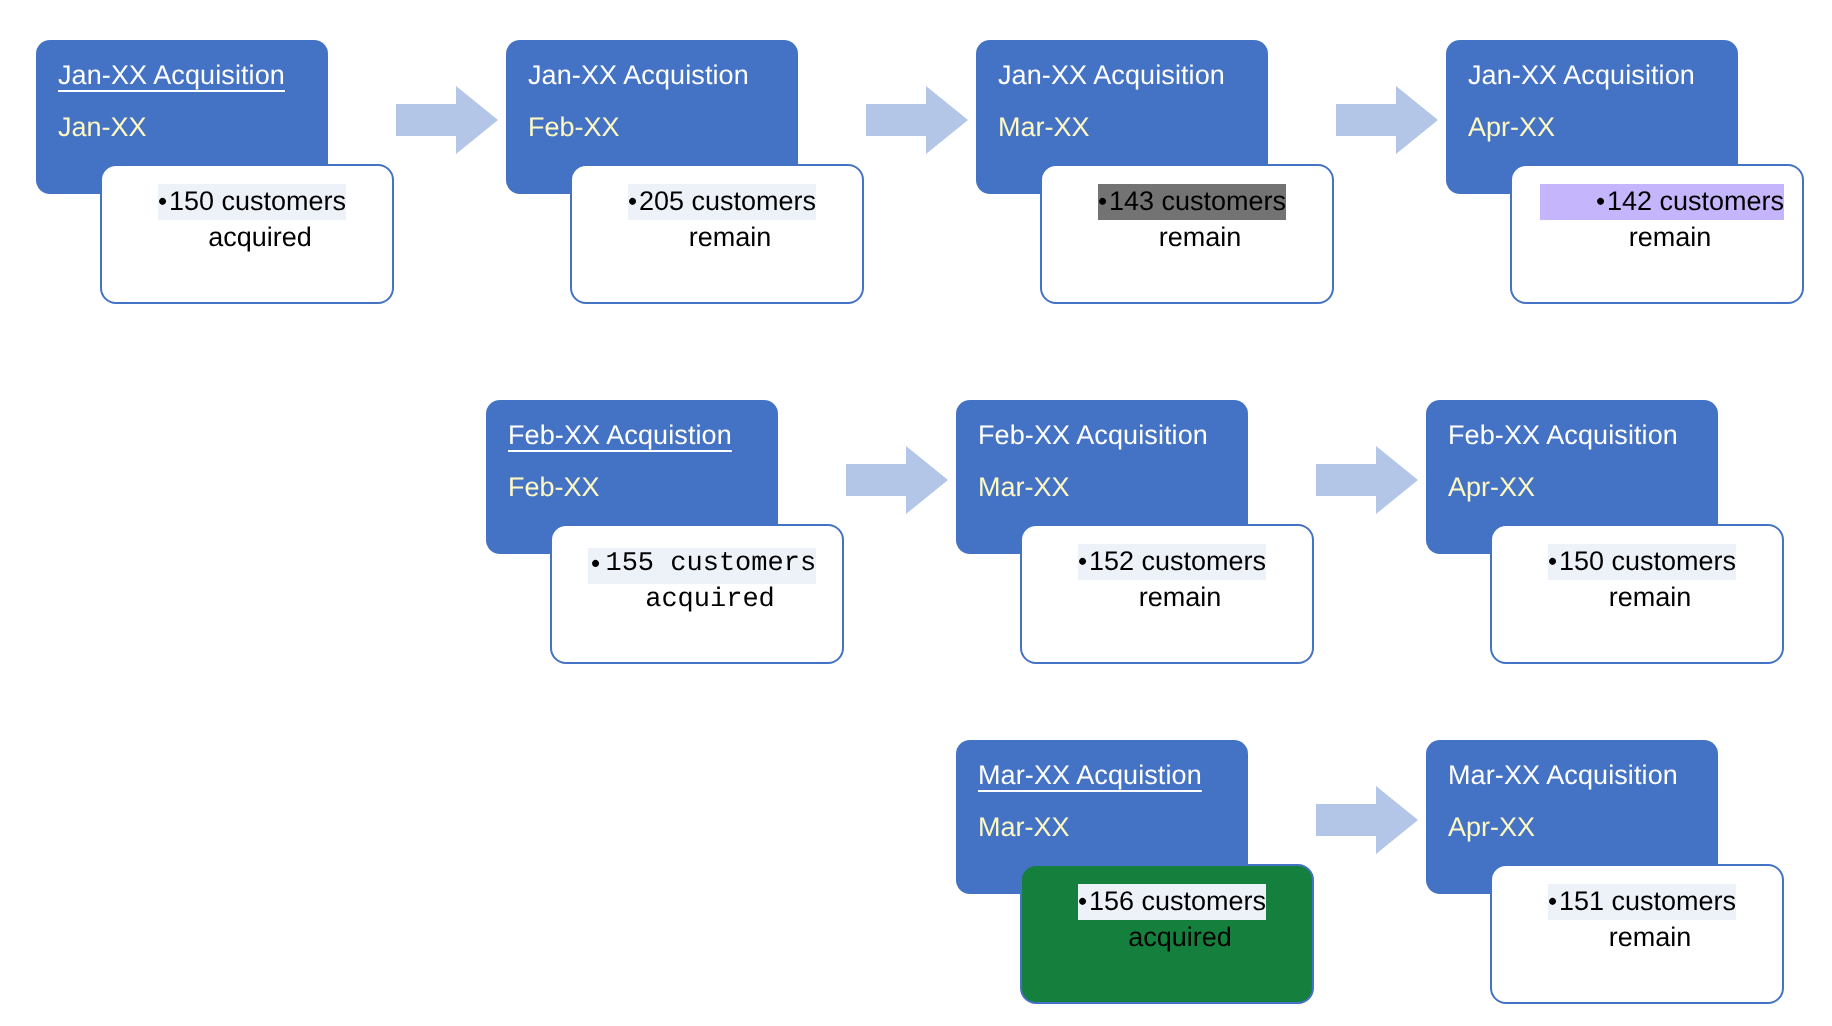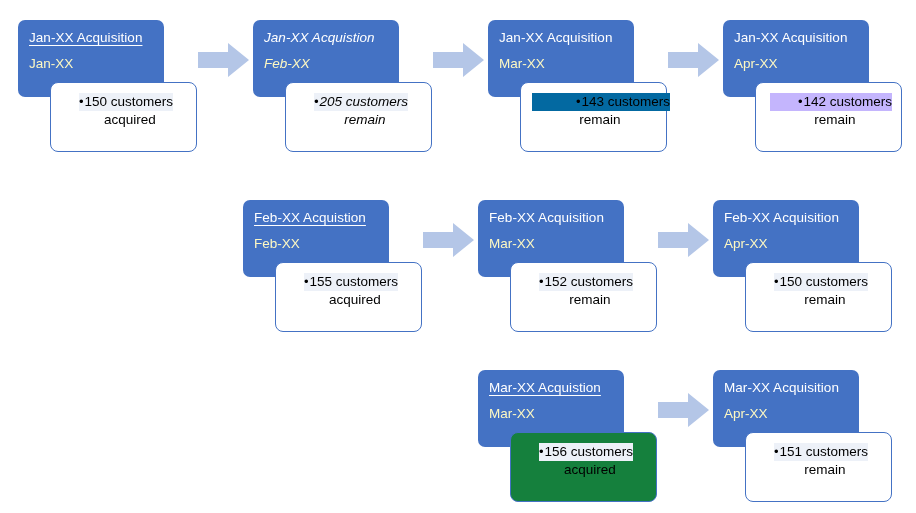--- a/index.html
+++ b/index.html
@@ -130,21 +130,21 @@
           <div><span class="bullet-line1" style="background: rgb(237, 241, 248);"><span class="bullet-dot">•</span><span>150 customers</span></span></div>
           <div class="bullet-line2">acquired</div>
         </div>
       </div>
     </div>
     <div class="arrow" style="left: 198px; top: 42px;">
       <svg viewBox="0 0 52 36" xmlns="http://www.w3.org/2000/svg">
         <path d="M0 10 L30 10 L30 1 L51 18 L30 35 L30 26 L0 26 Z" fill="#B4C6E7"></path>
       </svg>
     </div>
-    <div class="stage" style="left: 253px; top: 20px; width: 200px; height: 140px; font-style: italic;">
+    <div class="stage" style="left: 253px; top: 20px; width: 200px; height: 140px;">
       <div class="stage-header" style="background: rgb(68, 114, 196);">
         <div class="stage-title">Jan-XX Acquistion</div>
         <div class="stage-sub">Feb-XX</div>
       </div>
       <div class="stage-card" style="border-color: rgb(68, 114, 196); background: rgb(255, 255, 255);">
         <div class="bullet-row">
           <div><span class="bullet-line1" style="background: rgb(237, 241, 248);"><span class="bullet-dot">•</span><span>205 customers</span></span></div>
           <div class="bullet-line2">remain</div>
         </div>
       </div>
@@ -154,21 +154,21 @@
         <path d="M0 10 L30 10 L30 1 L51 18 L30 35 L30 26 L0 26 Z" fill="#B4C6E7"></path>
       </svg>
     </div>
     <div class="stage" style="left: 488px; top: 20px; width: 200px; height: 140px;">
       <div class="stage-header" style="background: rgb(68, 114, 196);">
         <div class="stage-title">Jan-XX Acquisition</div>
         <div class="stage-sub">Mar-XX</div>
       </div>
       <div class="stage-card" style="border-color: rgb(68, 114, 196); background: rgb(255, 255, 255);">
         <div class="bullet-row">
-          <div><span class="bullet-line1" style="background: #0369a1; padding-left: 44px;"><span class="bullet-dot">•</span><span>143 customers</span></span></div>
+          <div><span class="bullet-line1" style="background: #737373;"><span class="bullet-dot">•</span><span>143 customers</span></span></div>
           <div class="bullet-line2">remain</div>
         </div>
       </div>
     </div>
     <div class="arrow" style="left: 668px; top: 42px;">
       <svg viewBox="0 0 52 36" xmlns="http://www.w3.org/2000/svg">
         <path d="M0 10 L30 10 L30 1 L51 18 L30 35 L30 26 L0 26 Z" fill="#B4C6E7"></path>
       </svg>
     </div>
     <div class="stage" style="left: 723px; top: 20px; width: 200px; height: 140px;">
@@ -181,21 +181,21 @@
           <div><span class="bullet-line1" style="background: #c4b5fd; padding-left: 28px;"><span class="bullet-dot">•</span><span>142 customers</span></span></div>
           <div class="bullet-line2">remain</div>
         </div>
       </div>
     </div>
     <div class="stage" style="left: 243px; top: 200px; width: 200px; height: 140px;">
       <div class="stage-header" style="background: rgb(68, 114, 196);">
         <div class="stage-title underlined">Feb-XX Acquistion</div>
         <div class="stage-sub">Feb-XX</div>
       </div>
-      <div class="stage-card" style="border-color: rgb(68, 114, 196); background: rgb(255, 255, 255);">
+      <div class="stage-card" style="border-color: rgb(68, 114, 196); background: rgb(255, 255, 255); font-family: Liberation Mono, monospace;">
         <div class="bullet-row">
           <div><span class="bullet-line1" style="background: rgb(237, 241, 248);"><span class="bullet-dot">•</span><span>155 customers</span></span></div>
           <div class="bullet-line2">acquired</div>
         </div>
       </div>
     </div>
     <div class="arrow" style="left: 423px; top: 222px;">
       <svg viewBox="0 0 52 36" xmlns="http://www.w3.org/2000/svg">
         <path d="M0 10 L30 10 L30 1 L51 18 L30 35 L30 26 L0 26 Z" fill="#B4C6E7"></path>
       </svg>

